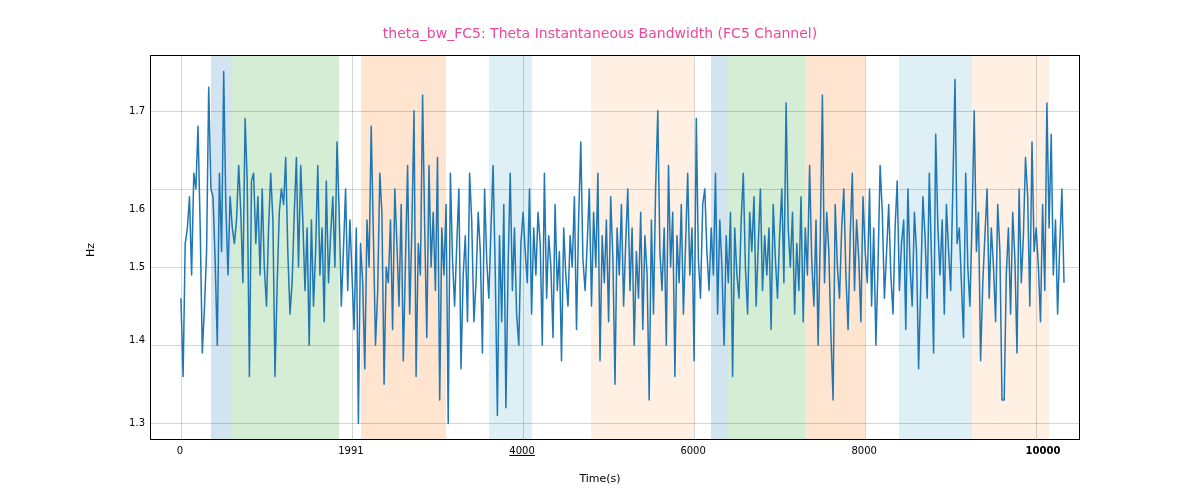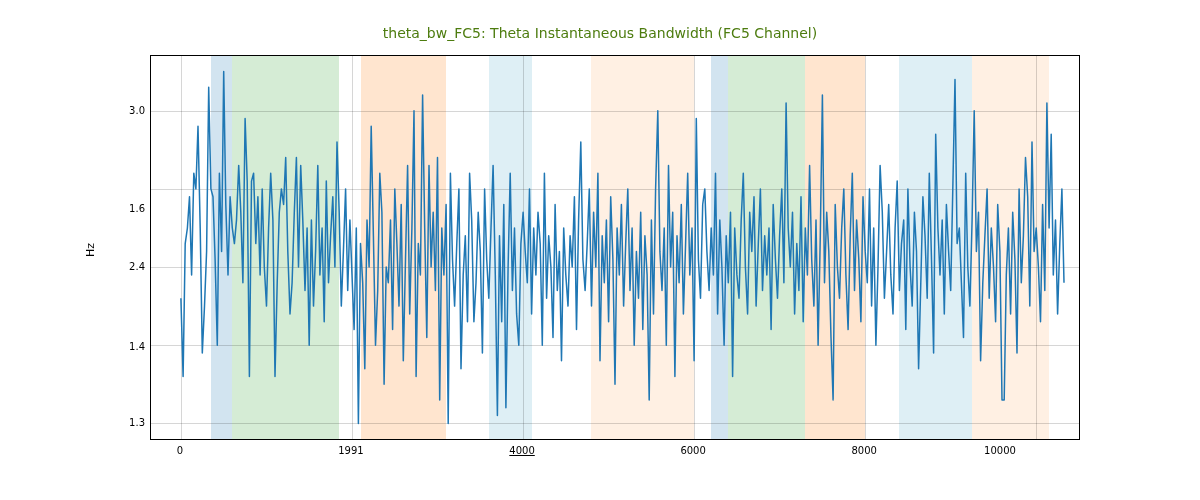--- a/index.html
+++ b/index.html
@@ -19,21 +19,21 @@
     width: 1200px;
     height: 500px;
   }
   .title {
     position: absolute;
     top: 25px;
     left: 0;
     width: 1200px;
     text-align: center;
     font-size: 14px;
-    color: #4d7c0f;
+    color: #ec4899;
   }
   .plot-area {
     position: absolute;
     left: 150px;
     top: 55px;
     width: 930px;
     height: 385px;
     border: 1px solid #000000;
     background: #ffffff;
     box-sizing: border-box;
@@ -107,35 +107,36 @@
     stroke-width: 1.5;
     stroke-linejoin: round;
   }
 </style>
 </head>
 <body>
 
 <div class="chart-container">
   <div class="title">theta_bw_FC5: Theta Instantaneous Bandwidth (FC5 Channel)</div>
   <div class="ylabel">Hz</div>
+  <div class="xlabel">Time(s)</div>
 
   <div id="ytick-container">
       <div class="ytick" style="top: 422.367px;">1.3</div>
-      <div class="ytick" style="top: 346px;">1.4</div>
-      <div class="ytick" style="top: 266.041px;">2.4</div>
+      <div class="ytick" style="top: 339px;">1.4</div>
+      <div class="ytick" style="top: 266.041px;">1.5</div>
       <div class="ytick" style="top: 187.878px; margin-top: 20px;">1.6</div>
-      <div class="ytick" style="top: 109.714px;">3.0</div>
+      <div class="ytick" style="top: 109.714px;">1.7</div>
     </div>
   <div id="xtick-container">
       <div class="xtick" style="left: 179.935px;">0</div>
       <div class="xtick" style="left: 350.995px;">1991</div>
       <div class="xtick" style="left: 522.055px; text-decoration: underline;">4000</div>
       <div class="xtick" style="left: 693.115px;">6000</div>
       <div class="xtick" style="left: 864.175px; text-align: center;">8000</div>
-      <div class="xtick" style="left: 1000px;">10000</div>
+      <div class="xtick" style="left: 1043px; font-weight: bold;">10000</div>
     </div>
 
   <div class="plot-area" id="plot-area">
       <div class="band band-peach" style="left: 821.088px; width: 76.977px;"></div>
       <div class="band band-lblue" style="left: 748.387px; width: 72.7005px;"></div>
       <div class="band band-orange" style="left: 654.304px; width: 59.871px;"></div>
       <div class="band band-green" style="left: 577.327px; width: 76.977px;"></div>
       <div class="band band-blue" style="left: 560.221px; width: 17.106px;"></div>
       <div class="band band-peach" style="left: 440.479px; width: 102.636px;"></div>
       <div class="band band-lblue" style="left: 337.843px; width: 42.765px;"></div>

